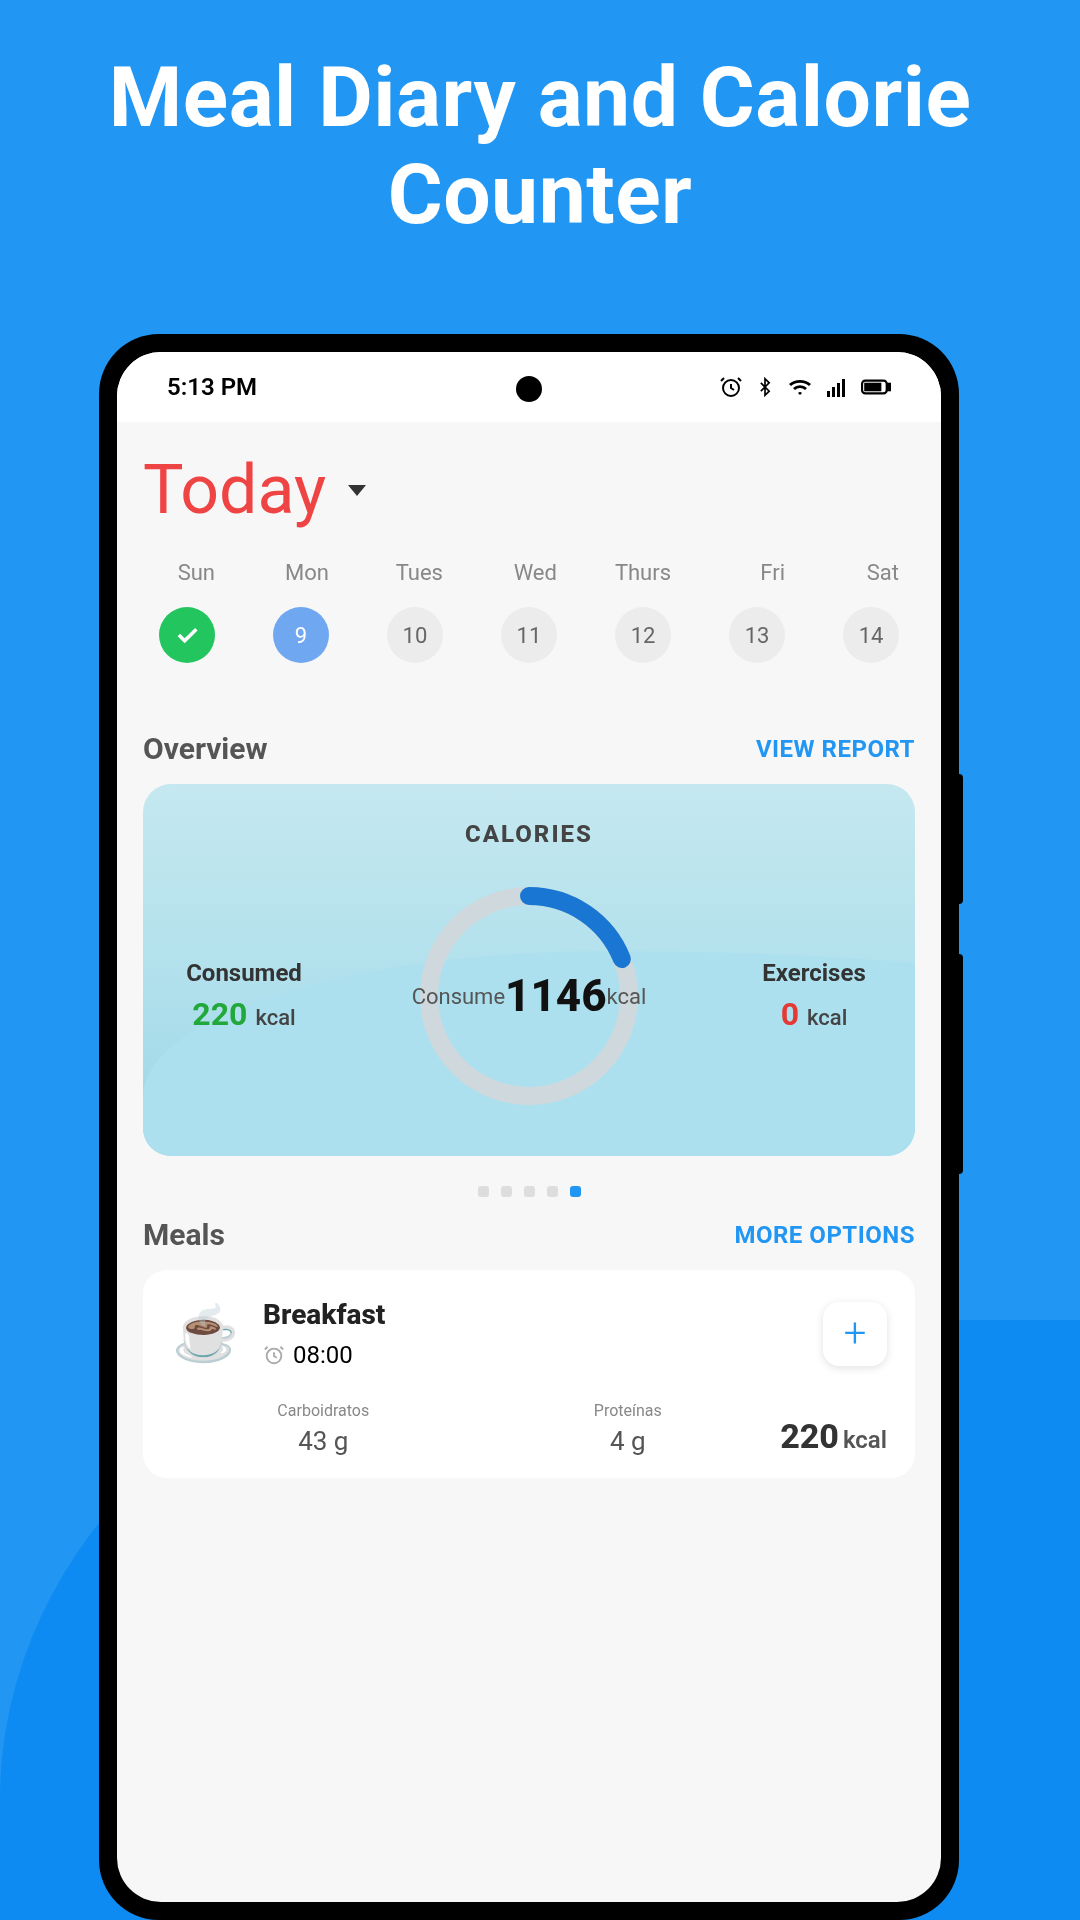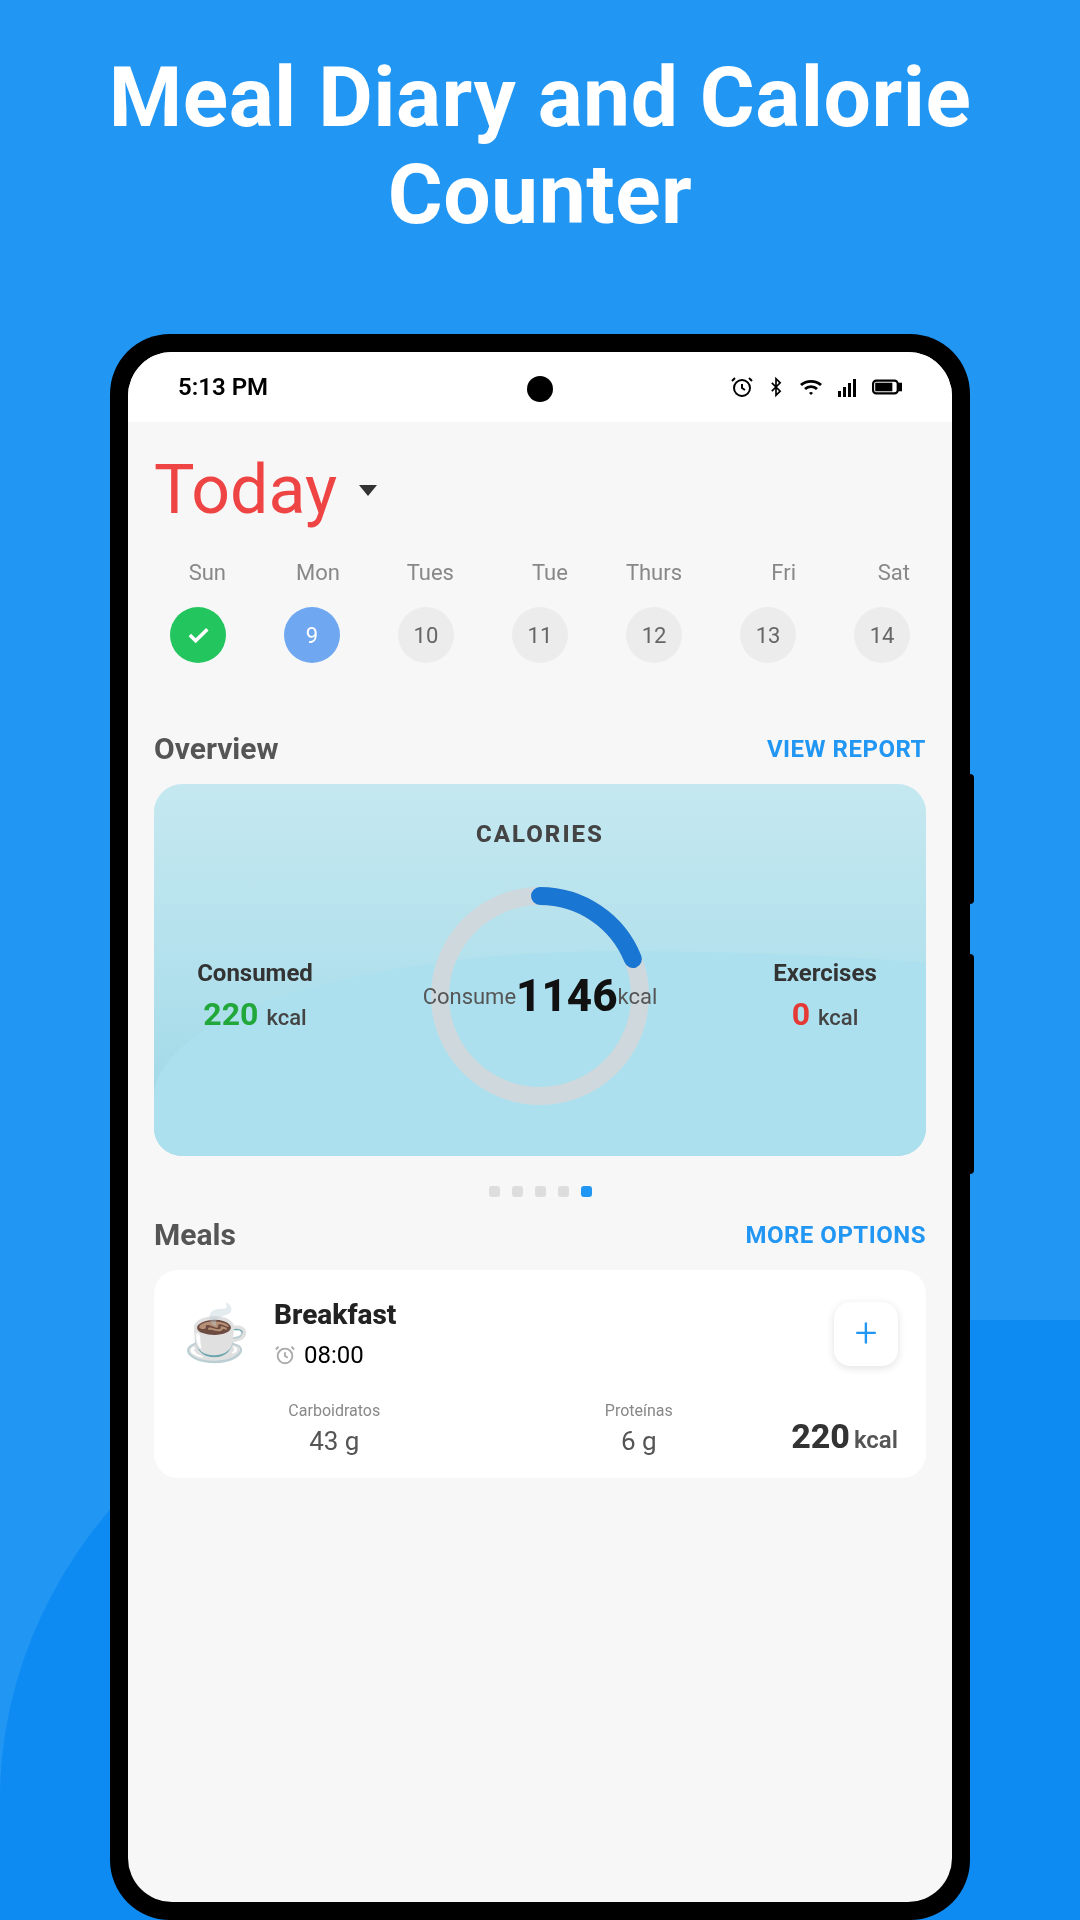--- a/index.html
+++ b/index.html
@@ -1,19 +1,19 @@
 <!DOCTYPE html>
 <html><head>
 <meta charset="utf-8">
 <style>
 * { margin: 0; padding: 0; box-sizing: border-box; font-family: -apple-system, BlinkMacSystemFont, 'Segoe UI', Roboto, sans-serif; }
 body { width: 1080px; height: 1920px; background: #2196f3; position: relative; overflow: hidden; }
 .wave { position: absolute; bottom: 0; left: 0; width: 100%; height: 600px; background: #0d8bf2; border-radius: 50% 50% 0 0 / 80% 0 0 0; }
 .hero-title { color: #fff; font-size: 84px; font-weight: 700; text-align: center; padding: 50px 28px 40px; line-height: 1.15; letter-spacing: 0.5px; }
-.phone { position: absolute; top: 334px; left: 110px; width: 860px; height: 1586px; background: #000; border-radius: 60px; padding: 18px; }
+.phone { position: absolute; top: 334px; left: 99px; width: 860px; height: 1586px; background: #000; border-radius: 60px; padding: 18px; }
 .screen { width: 100%; height: 100%; background: #f7f7f8; border-radius: 44px; overflow: hidden; position: relative; }
 .status-bar { height: 70px; display: flex; align-items: center; justify-content: space-between; padding: 0 50px; background: #fff; position: relative; }
 .camera { position: absolute; top: 24px; left: 50%; transform: translateX(-50%); width: 26px; height: 26px; background: #000; border-radius: 50%; }
 .status-time { font-size: 24px; font-weight: 600; }
 .status-icons { display: flex; gap: 12px; align-items: center; }
 .status-icons svg { height: 24px; }
 .header { padding: 28px 26px 10px; background: #f7f7f8; }
 .today-row { display: flex; align-items: center; gap: 16px; }
 .today-title { font-size: 68px; font-weight: 400; color: #ef4444; }
 .chevron-down { width: 0; height: 0; border-left: 9px solid transparent; border-right: 9px solid transparent; border-top: 11px solid #333; margin-left: 6px; }
@@ -121,21 +121,21 @@
         </div>
         <div class="day-cell">
           <div class="day-label">Mon</div>
           <div class="day-circle selected">9</div>
         </div>
         <div class="day-cell">
           <div class="day-label">Tues</div>
           <div class="day-circle">10</div>
         </div>
         <div class="day-cell">
-          <div class="day-label">Tue</div>
+          <div class="day-label">Wed</div>
           <div class="day-circle">11</div>
         </div>
         <div class="day-cell">
           <div class="day-label">Thurs</div>
           <div class="day-circle">12</div>
         </div>
         <div class="day-cell">
           <div class="day-label">Fri</div>
           <div class="day-circle">13</div>
         </div>
@@ -214,21 +214,21 @@
             <span class="plus">+</span>
           </div>
         </div>
         <div class="macros">
           <div class="macro">
             <div class="macro-label">Carboidratos</div>
             <div class="macro-value">43 g</div>
           </div>
           <div class="macro">
             <div class="macro-label">Proteínas</div>
-            <div class="macro-value">6 g</div>
+            <div class="macro-value">4 g</div>
           </div>
           <div>
             <span class="meal-total">220</span>
             <span class="meal-total-unit">kcal</span>
           </div>
         </div>
       </div>
 
     </div>
   </div>

